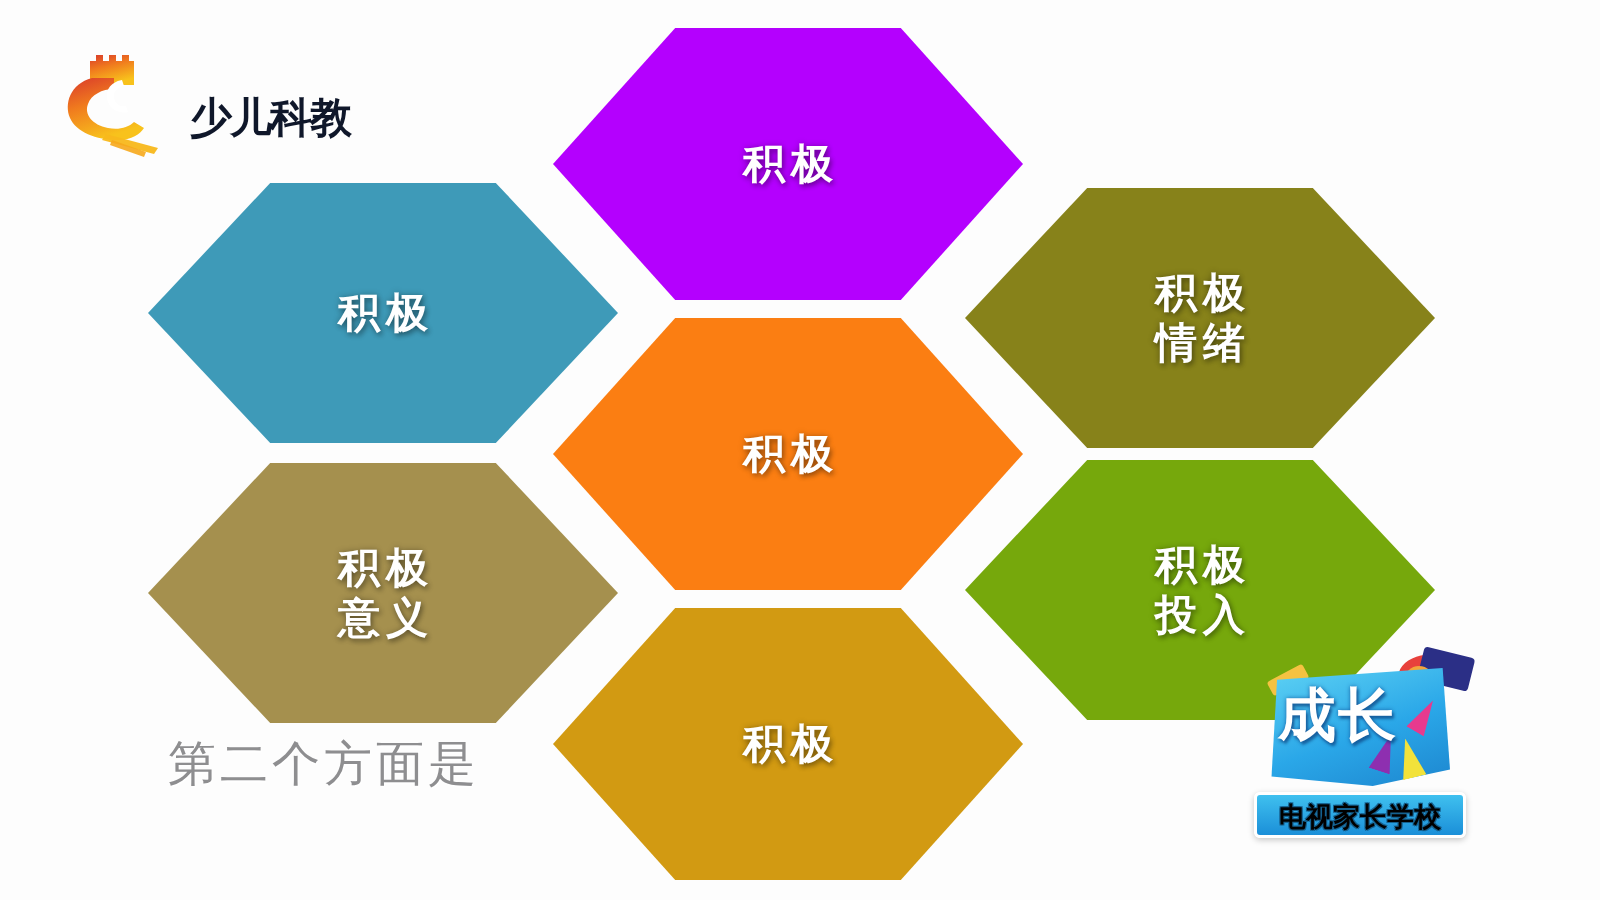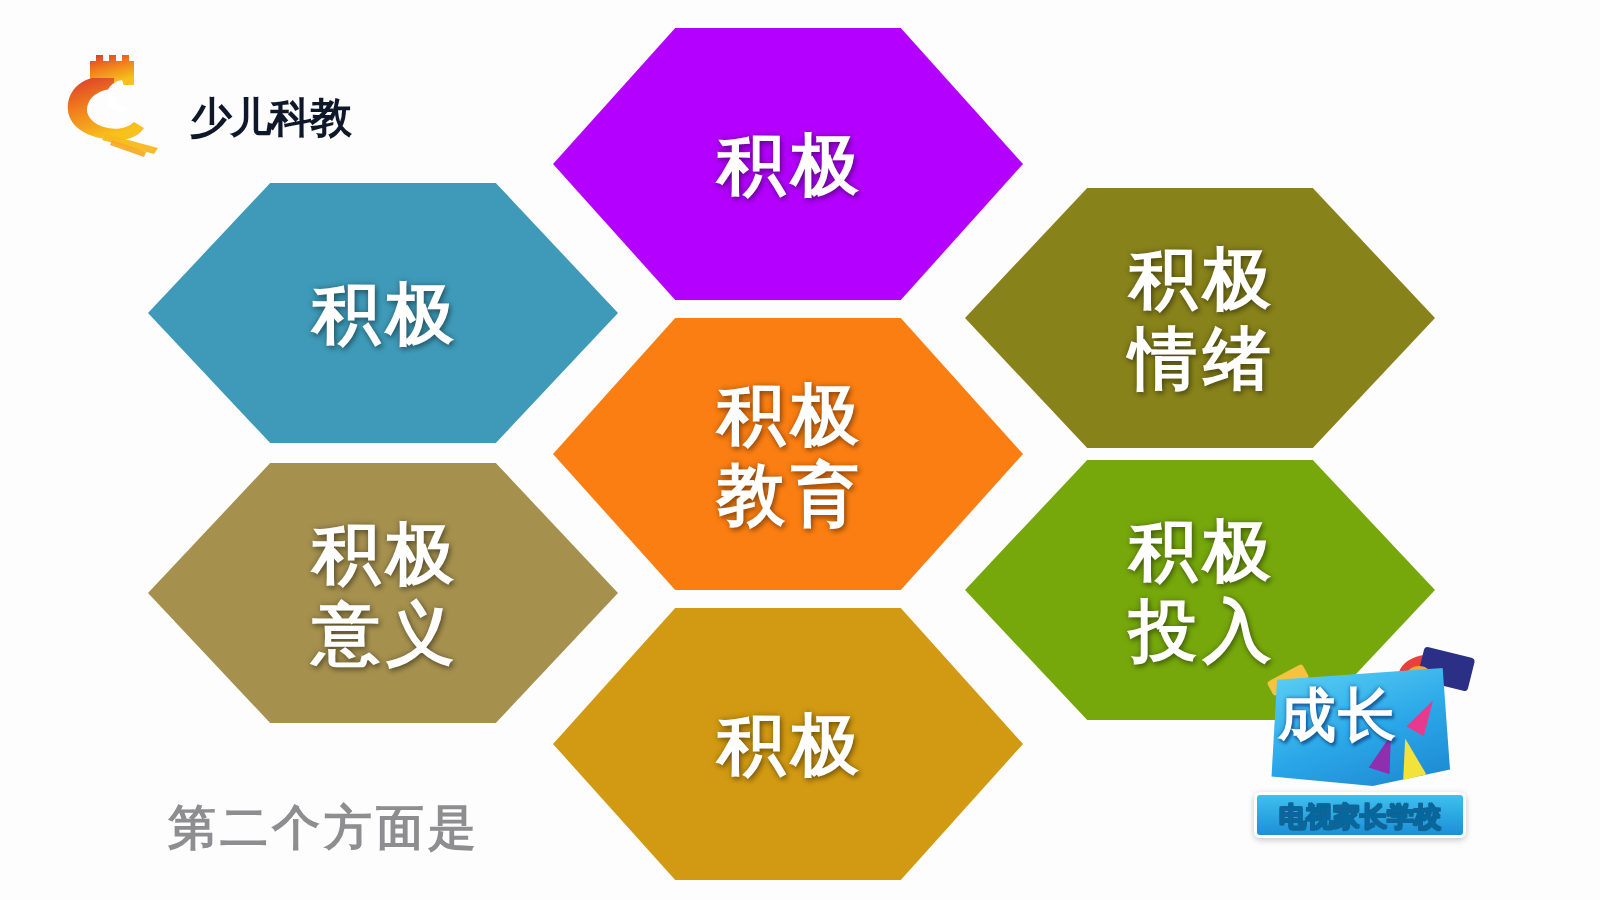--- a/index.html
+++ b/index.html
@@ -28,21 +28,21 @@
     flex-direction: column;
     align-items: center;
     justify-content: center;
     -webkit-clip-path: polygon(26% 0%, 74% 0%, 100% 50%, 74% 100%, 26% 100%, 0% 50%);
     clip-path: polygon(26% 0%, 74% 0%, 100% 50%, 74% 100%, 26% 100%, 0% 50%);
     box-sizing: border-box;
   }
   .hex .hex-line {
     color: #ffffff;
     font-weight: 700;
-    font-size: 68px;
+    font-size: 42px;
     line-height: 1.18;
     letter-spacing: 6px;
     text-indent: 6px;
     white-space: nowrap;
     text-shadow:
       0 0 6px rgba(0,0,0,0.28),
       2px 3px 5px rgba(0,0,0,0.30);
   }
 
   
@@ -71,24 +71,24 @@
     font-size: 42px;
     font-weight: 700;
     color: #0f172a;
     letter-spacing: -2px;
     white-space: nowrap;
   }
 
   
   #subtitle {
     position: absolute;
-    left: 168px; top: 796px;
+    left: 168px; top: 732px;
     font-family: "Liberation Serif", "DejaVu Serif", serif;
     font-size: 48px;
-    font-weight: 700;
+    font-weight: 400;
     color: #8e8e90;
     letter-spacing: 4px;
     white-space: nowrap;
     text-shadow: 1px 2px 2px rgba(255,255,255,0.9);
   }
 
   
   #program-logo {
     position: absolute;
     left: 1248px; top: 650px;
@@ -125,21 +125,21 @@
     box-sizing: border-box;
     box-shadow: 0 2px 6px rgba(0,0,0,0.22);
   }
   #program-logo .pl-sub {
     position: absolute;
     left: 6px; top: 149px;
     width: 212px;
     text-align: center;
     font-size: 27px;
     font-weight: 700;
-    color: #0369a1;
+    color: #000000;
     letter-spacing: 0px;
     white-space: nowrap;
     text-shadow: 1px 1px 0 #16618f, -1px 1px 0 #16618f, 1px -1px 0 #16618f, -1px -1px 0 #16618f;
   }
   .pl-deco { position: absolute; }
   .pl-deco.d1 { left: 150px; top: 6px;  width: 46px; height: 30px; background: #e8413c; border-radius: 50%; transform: rotate(-18deg); }
   .pl-deco.d2 { left: 172px; top: 2px;  width: 52px; height: 34px; background: #2b2f86; border-radius: 4px; transform: rotate(14deg); }
   .pl-deco.d3 { left: 156px; top: 16px; width: 30px; height: 30px; background: #f3a53c; border-radius: 50%; }
   .pl-deco.d4 { left: 20px;  top: 22px; width: 40px; height: 16px; background: #f5c242; transform: rotate(-28deg); border-radius: 3px; }
   .pl-deco.d5 { left: 126px; top: 84px; width: 22px; height: 38px; background: #8e2fb0; -webkit-clip-path: polygon(50% 0,100% 100%,0 100%); clip-path: polygon(50% 0,100% 100%,0 100%); transform: rotate(18deg); }
@@ -159,21 +159,20 @@
     <div class="hex-line">积极</div>
   </div>
 
   <div class="hex c-right h-emotion" style="background:#87821a">
     <div class="hex-line">积极</div>
     <div class="hex-line">情绪</div>
   </div>
 
   <div class="hex c-mid h-edu" style="background:#fb7e12">
     <div class="hex-line">积极</div>
-    <div class="hex-line">教育</div>
   </div>
 
   <div class="hex c-left h-meaning" style="background:#a5904e">
     <div class="hex-line">积极</div>
     <div class="hex-line">意义</div>
   </div>
 
   <div class="hex c-right h-engage" style="background:#76a80c">
     <div class="hex-line">积极</div>
     <div class="hex-line">投入</div>

